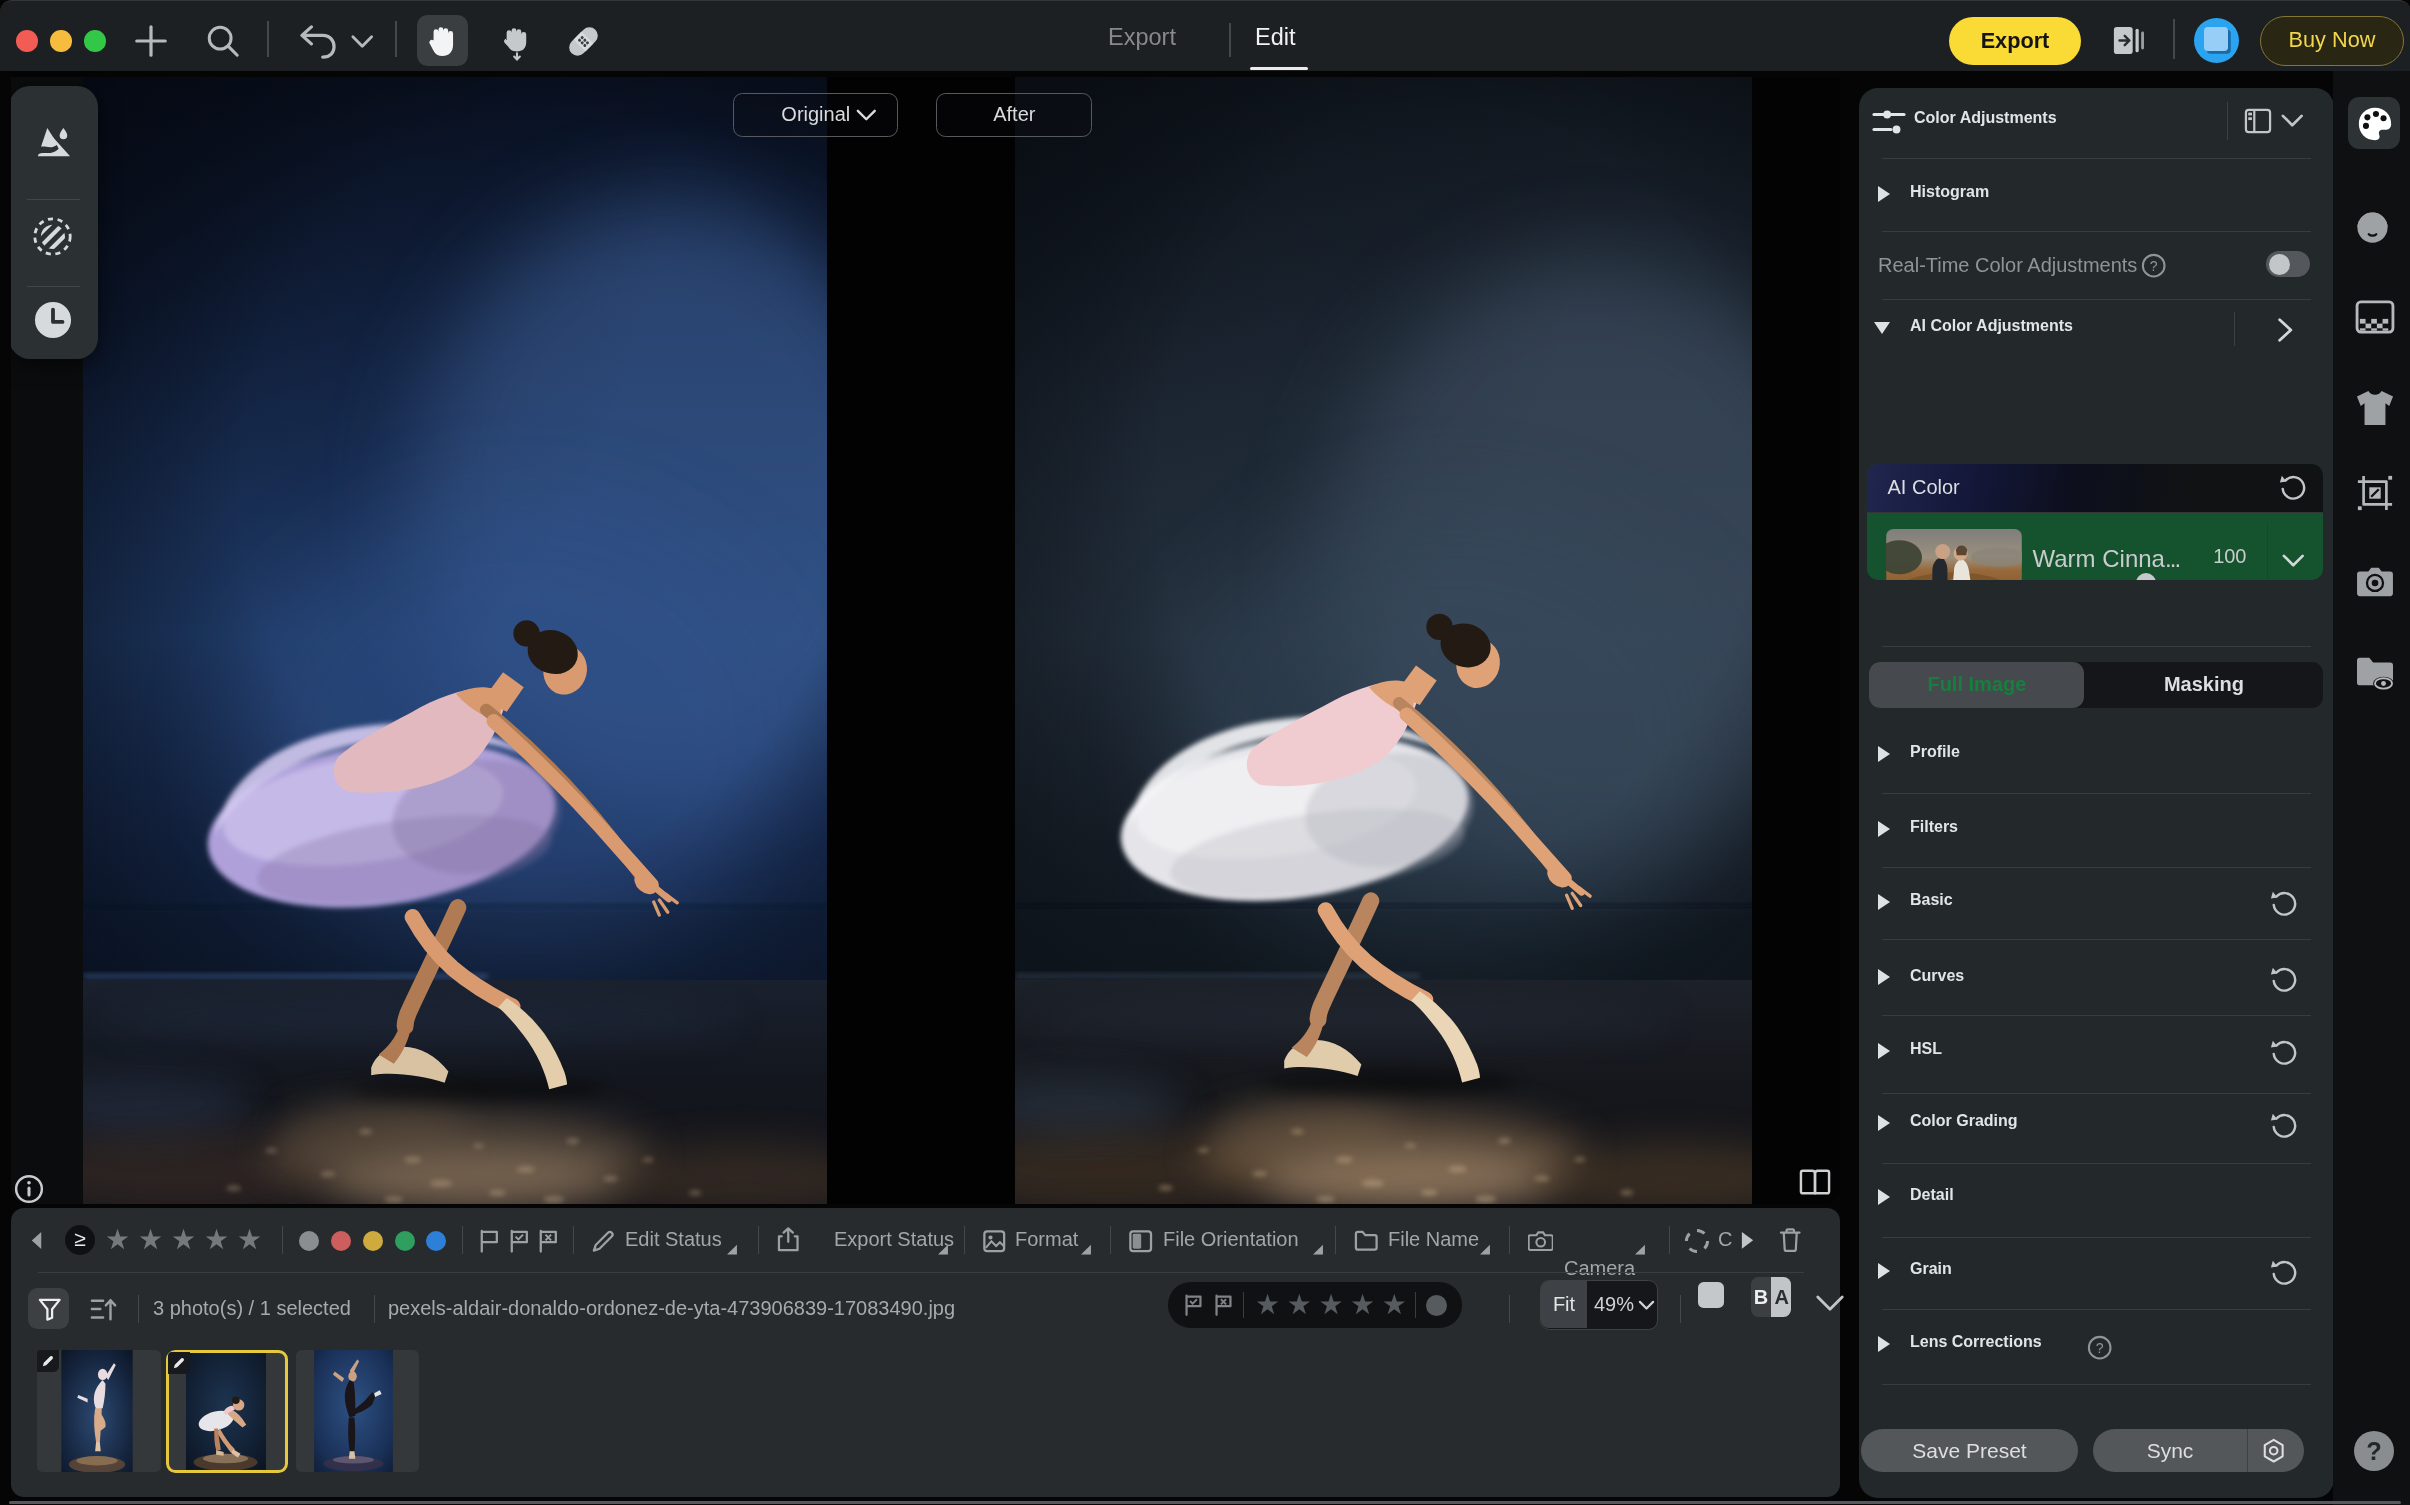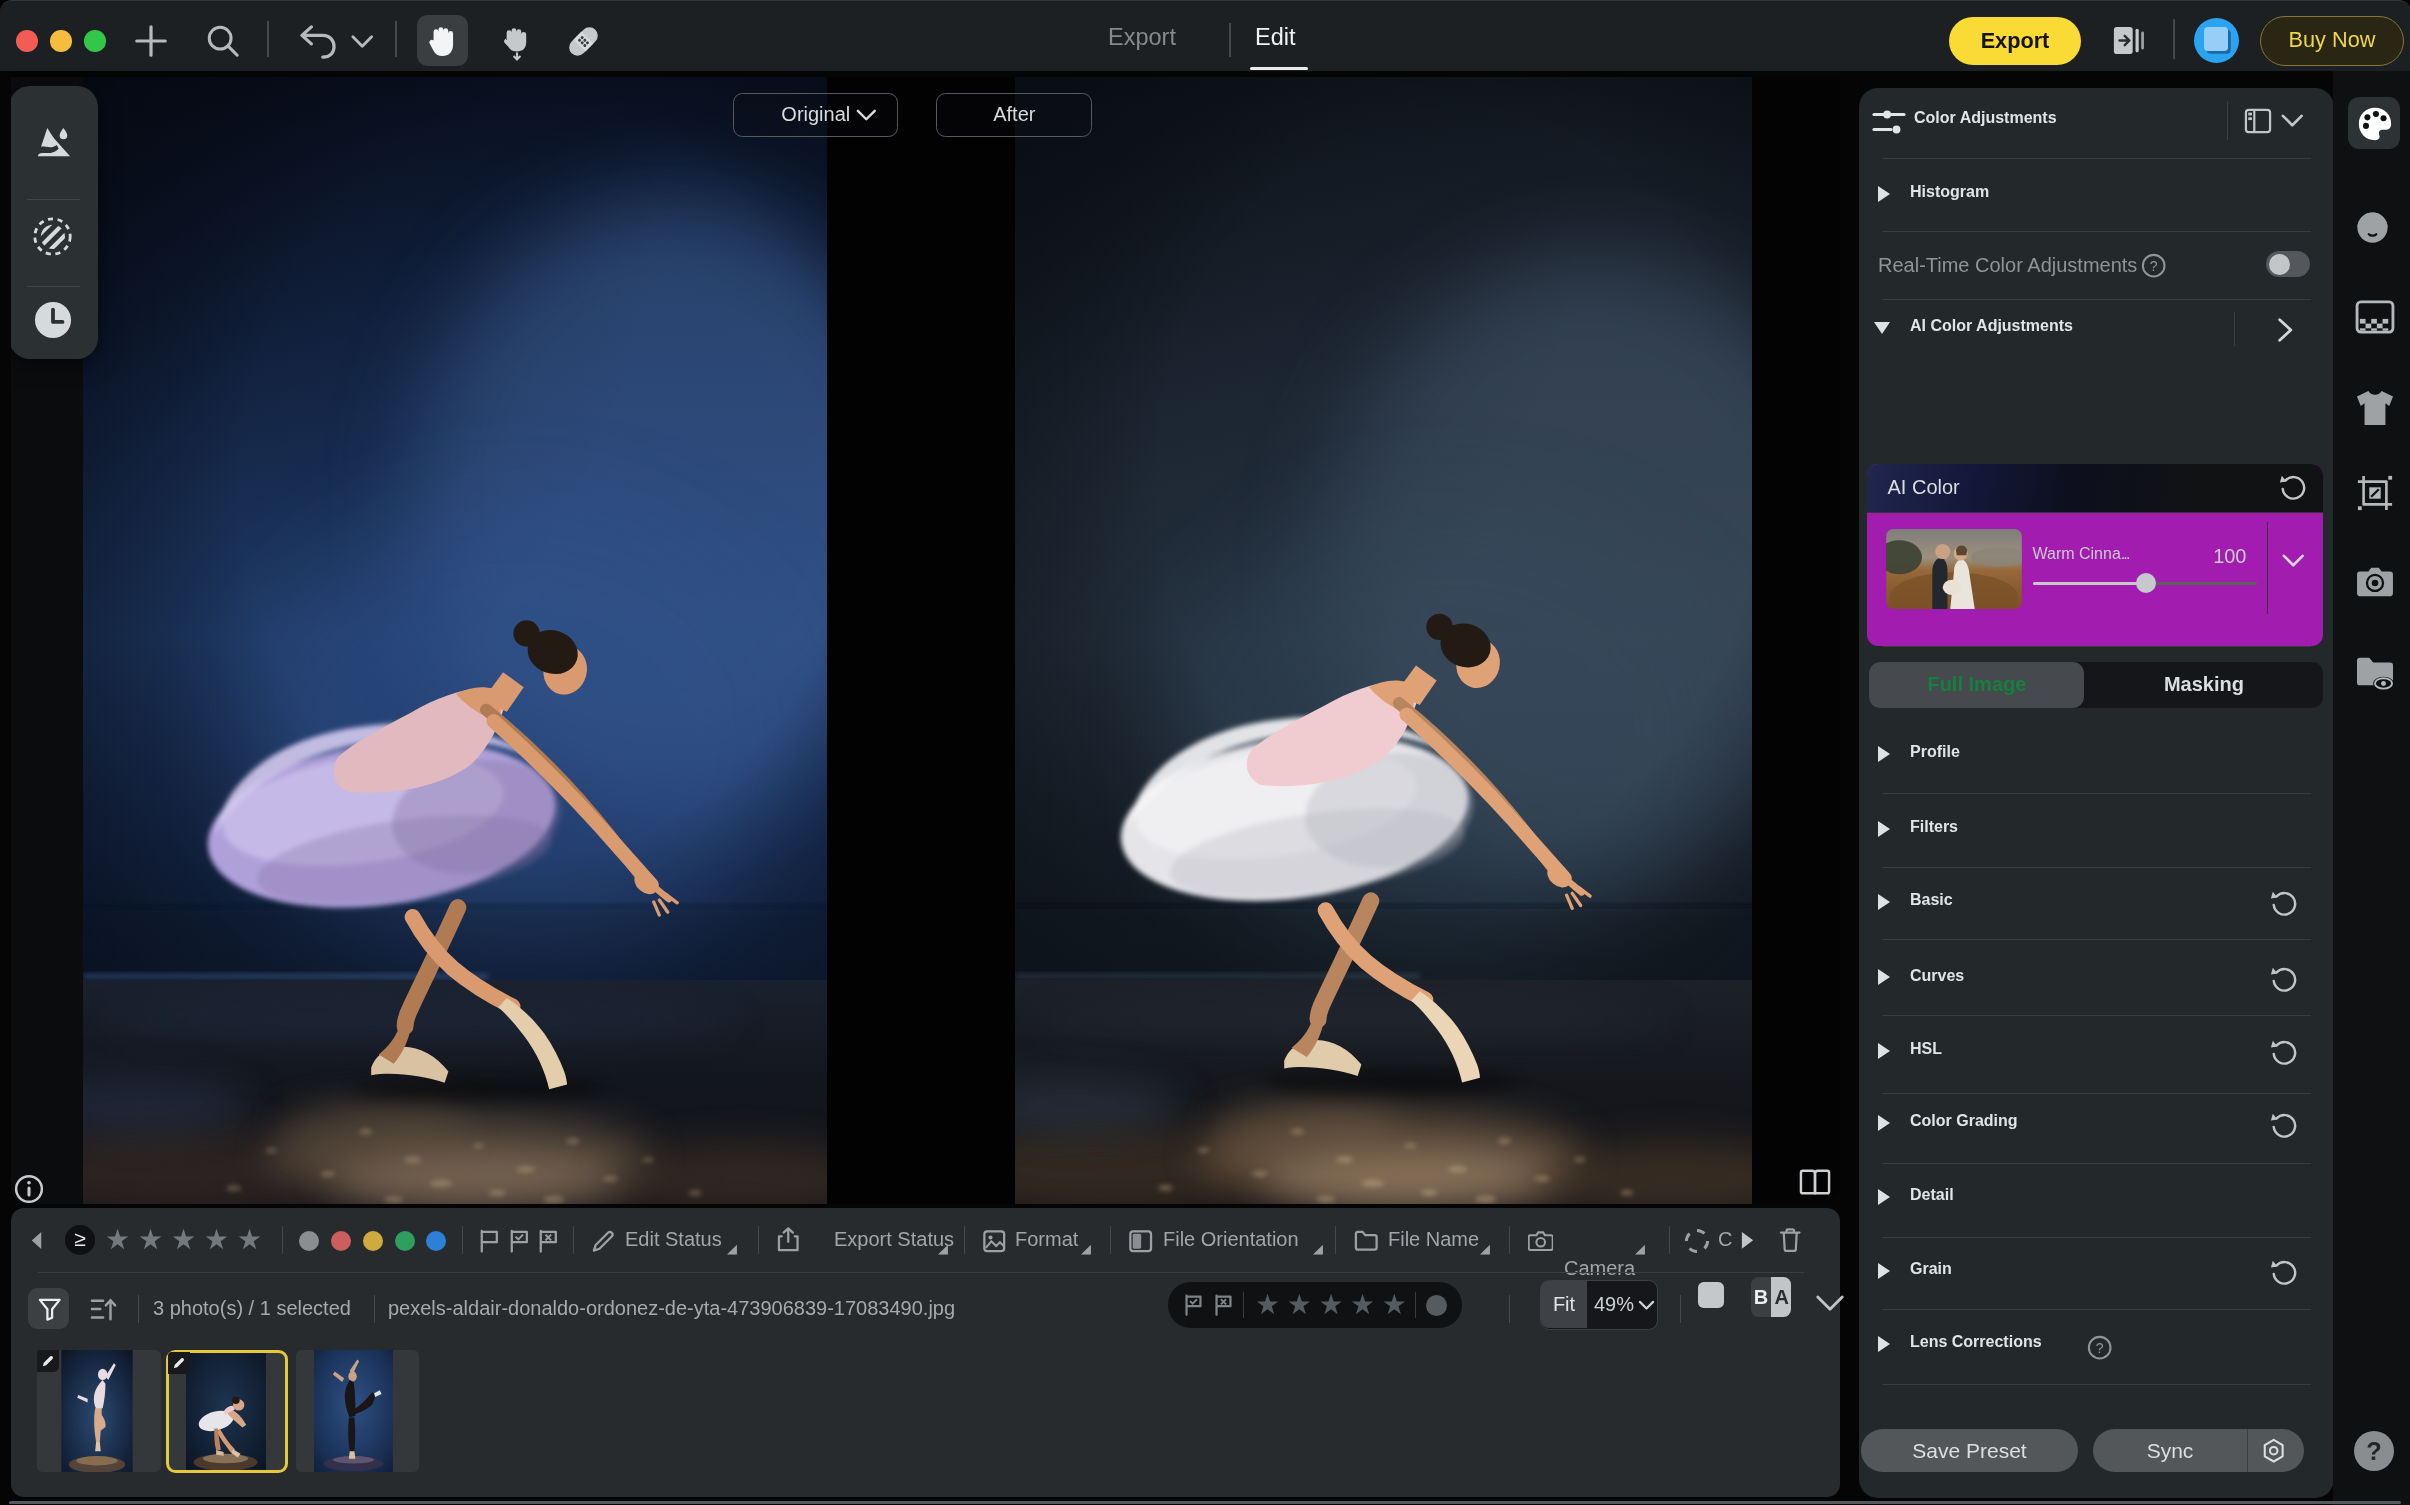--- a/index.html
+++ b/index.html
@@ -313,21 +313,21 @@
     <div class="abs sep" style="top:211px"></div>
 
     <div class="abs tri-d" style="left:15px;top:234px;"></div>
     <div class="abs sechead" style="left:51px;top:229px;">AI Color Adjustments</div>
     <div class="abs" style="left:375px;top:224px;width:1.4px;height:34px;background:#3c4144;"></div>
     <svg class="abs" style="left:414px;top:228px" width="24.5" height="28" viewBox="0 0 26 30">
         <path d="M7,4 L19,15 L7,26" stroke="#d4d7d9" stroke-width="3" fill="none" stroke-linecap="round" stroke-linejoin="round"></path>
       </svg>
 
 
-    <div class="abs" style="left:7.5px;top:376px;width:456px;height:182px;border-radius:11.3px;background:#a21caf;overflow:hidden;">
+    <div class="abs" style="left:7.5px;top:376px;width:456px;height:116px;border-radius:11.3px;background:#14532d;overflow:hidden;">
       <div class="abs" style="left:0;top:0;width:456px;height:48px;background:linear-gradient(100deg,#20264f 0%,#14183a 22%,#0d0f1e 45%,#101214 70%);"></div>
       <div class="abs" style="left:21px;top:12.2px;font-size:20px;color:#dcdfe1;">AI Color</div>
       <svg class="abs" style="left:412px;top:10.4px" width="28" height="28" viewBox="0 0 30 30">
         <path d="M7,7 A11.5,11.5 0 1 1 4,16" fill="none" stroke="#c3c6c8" stroke-width="2.6" stroke-linecap="round"></path>
         <path d="M3,2 L8,8 L1,9 Z" fill="#c3c6c8"></path>
       </svg>
       <div class="abs" style="left:0;top:48px;width:456px;height:1.4px;background:#33373a;"></div>
       <div class="abs" style="left:400px;top:58px;width:1.4px;height:92px;background:#33373a;"></div>
 
       <svg class="abs" style="left:19px;top:65px;border-radius:7.5px" width="136" height="80" viewBox="0 0 144 85">
@@ -343,21 +343,21 @@
         <ellipse cx="14" cy="30" rx="24" ry="18" fill="#3f4436" opacity=".95"></ellipse>
         <ellipse cx="120" cy="30" rx="30" ry="10" fill="#8a8478" opacity=".8"></ellipse>
         <ellipse cx="72" cy="72" rx="68" ry="26" fill="#7a5128" opacity=".8"></ellipse>
         <path d="M58,30 c-6,2 -9,8 -9,14 l0,41 16,0 0,-41 c0,-6 -2,-12 -7,-14 Z" fill="#23282e"></path>
         <circle cx="60" cy="24" r="8" fill="#caa184"></circle>
         <path d="M80,32 c-6,2 -8,8 -8,13 l-4,40 26,0 -6,-40 c-1,-6 -3,-11 -8,-13 Z" fill="#e9e4dc"></path>
         <circle cx="79" cy="26" r="7.5" fill="#d2a886"></circle>
         <path d="M74,22 c2,-6 10,-6 12,0 l-1,6 -10,0 Z" fill="#5a4632"></path>
         <ellipse cx="70" cy="62" rx="10" ry="8" fill="#e8e2d4"></ellipse>
       </svg>
-      <div class="abs" style="left:166px;top:81px;font-size:16px;color:#c9ccce;text-align:right;">Warm Cinna<span style="letter-spacing:-1.9px">...</span></div>
+      <div class="abs" style="left:166px;top:81px;font-size:24px;color:#c9ccce;text-align:right;">Warm Cinna<span style="letter-spacing:-1.9px">...</span></div>
       <div class="abs" style="left:320px;top:81px;width:60px;text-align:right;font-size:20px;color:#c9ccce;">100</div>
       <div class="abs" style="left:166px;top:118px;width:224px;height:2.8px;background:#5c6063;border-radius:1.9px;"></div>
       <div class="abs" style="left:166px;top:118px;width:113px;height:2.8px;background:#c6c9cb;border-radius:1.9px;"></div>
       <div class="abs" style="left:269px;top:109px;width:20px;height:20px;border-radius:50%;background:#c6c9cb;"></div>
       <svg class="abs" style="left:414px;top:89px" width="24.5" height="16" viewBox="0 0 26 17">
           <path d="M3,3 L13,13 L23,3" stroke="#d4d7d9" stroke-width="2.8" fill="none" stroke-linecap="round" stroke-linejoin="round"></path>
         </svg>
     </div>
     <div class="abs sep" style="top:558px"></div>
 

